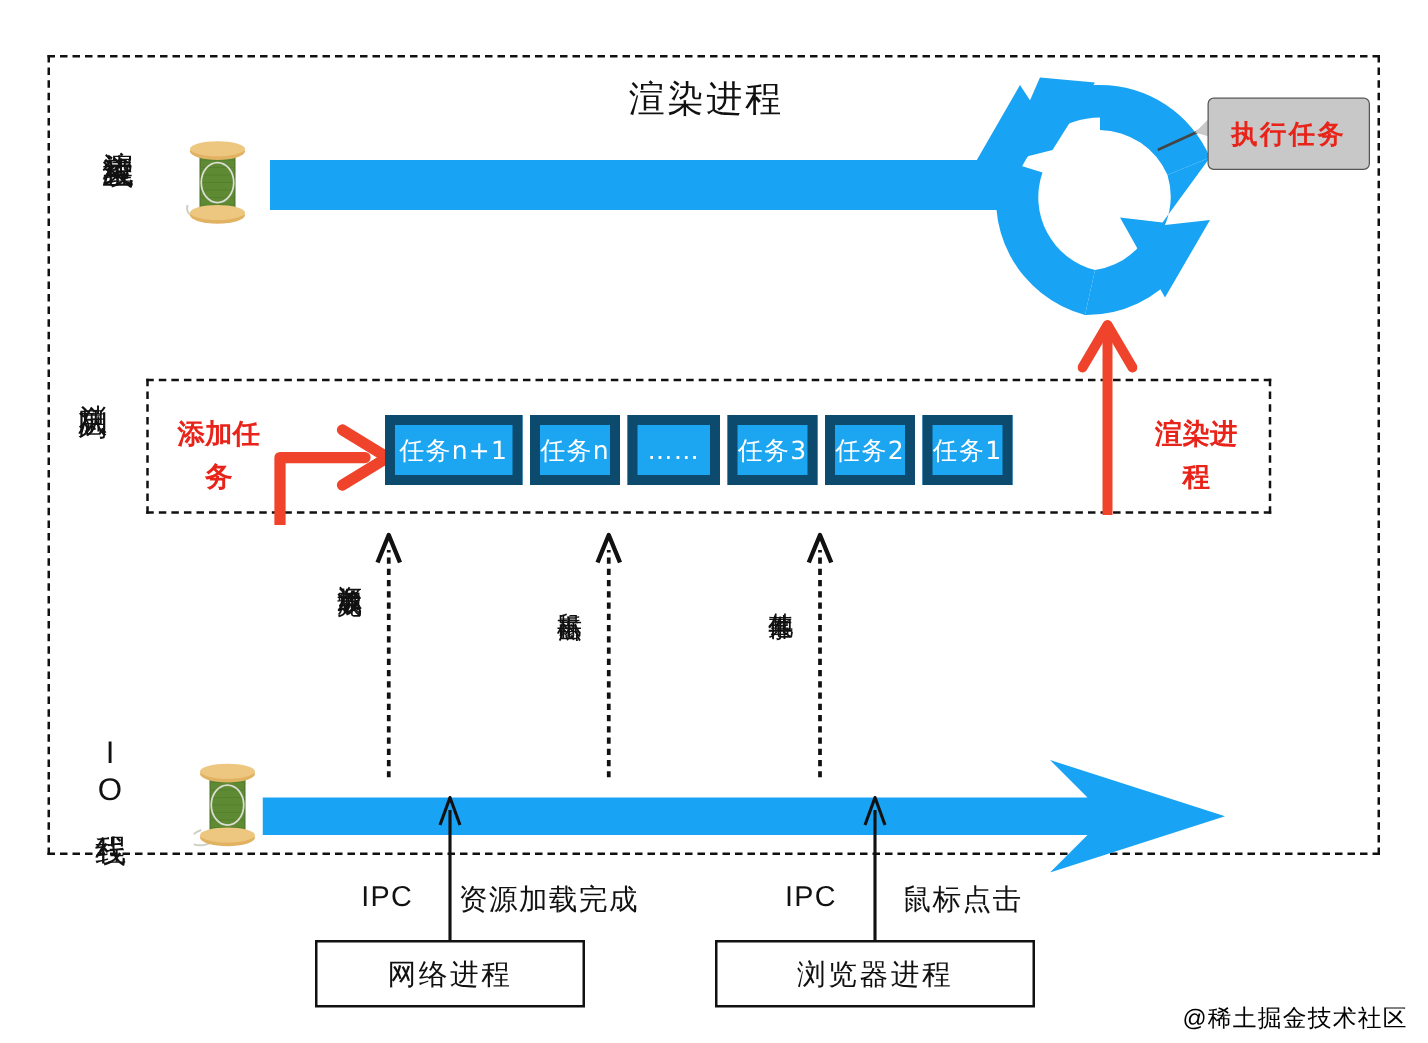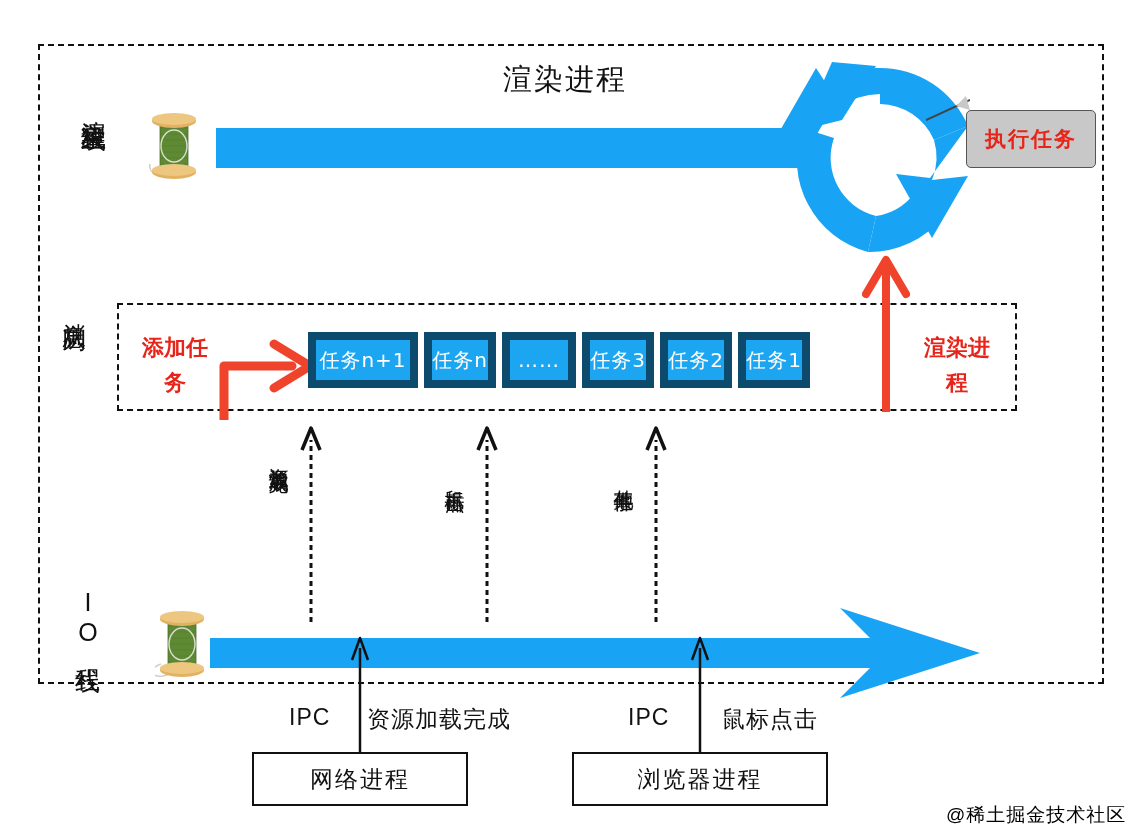--- a/index.html
+++ b/index.html
@@ -86,21 +86,20 @@
 
   
   #callout-exec {
     left: 966px;
     top: 78px;
     width: 128px;
     height: 56px;
     background: #C8C8C8;
     border: 1px solid #555;
     border-radius: 5px;
-    margin-top: 32px;
   }
   #callout-exec-label {
     position: absolute;
     left: 0; right: 0;
     top: 14px;
     text-align: center;
     color: #E8241A;
     font-size: 21px;
     font-weight: bold;
     letter-spacing: 2px;

